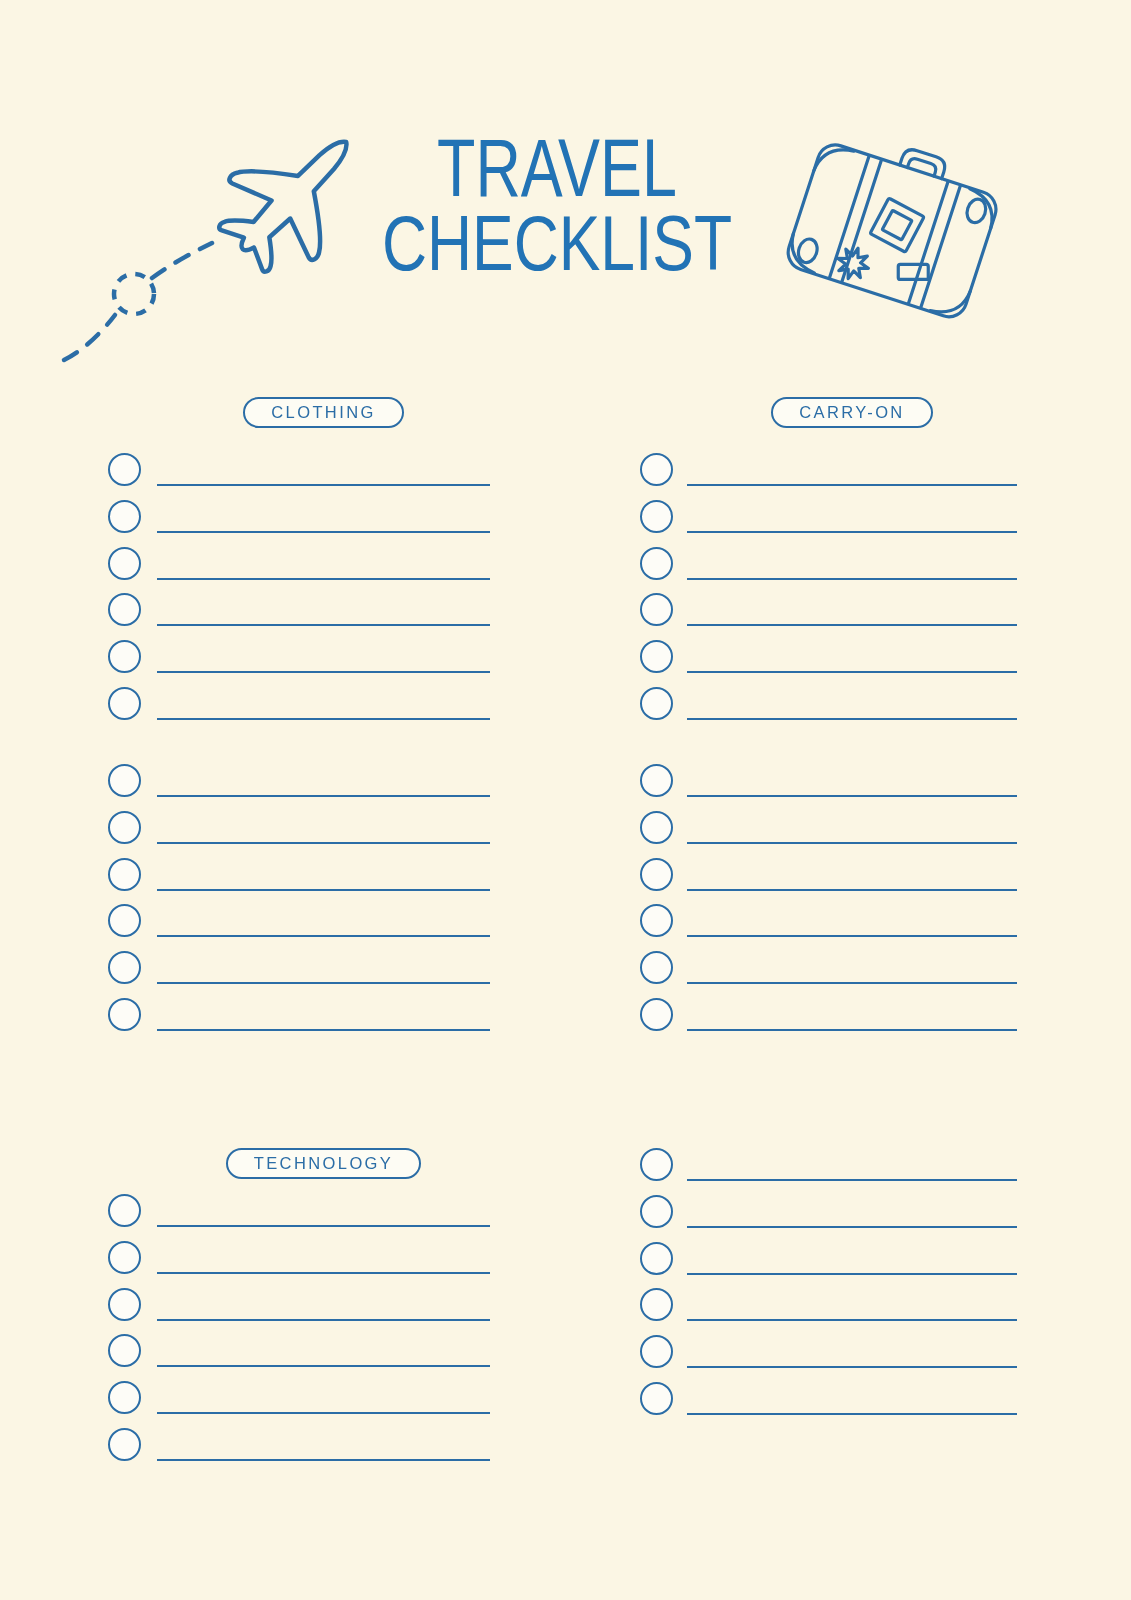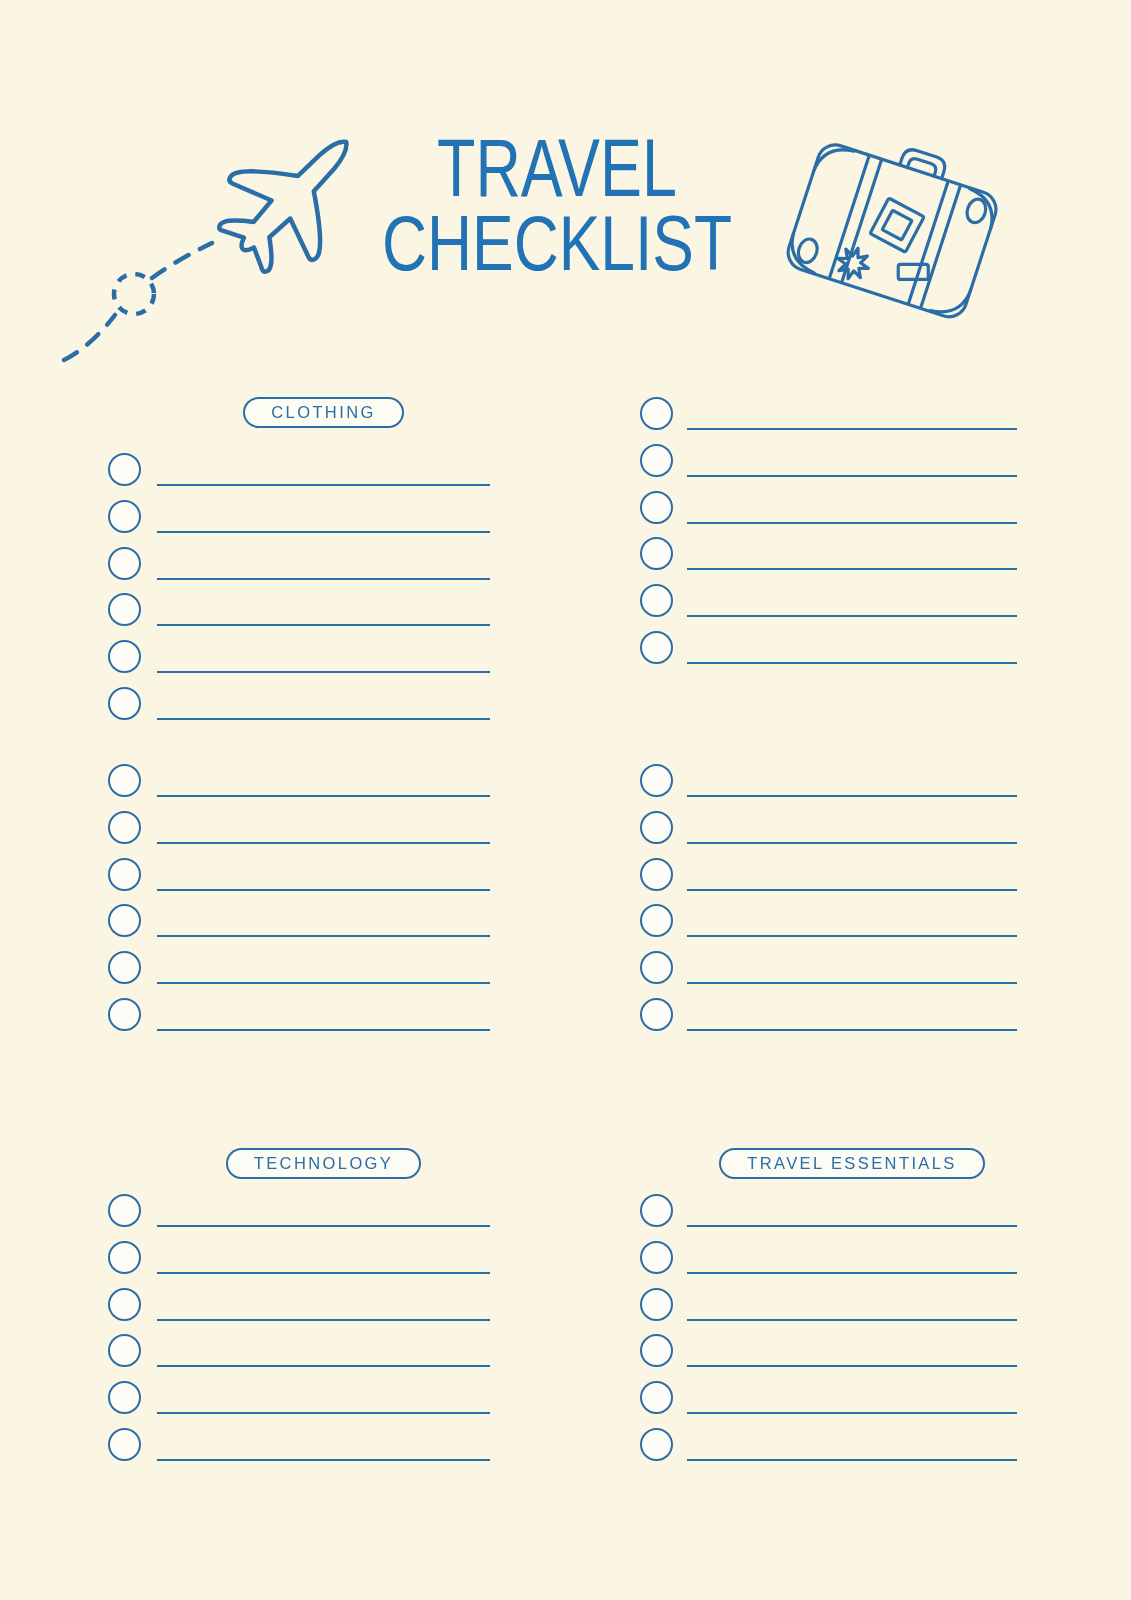--- a/index.html
+++ b/index.html
@@ -149,20 +149,23 @@
   </div>
 
   <div class="row">
     <span class="circle"></span>
     <span class="line"></span>
   </div>
 </div>
 </section>
 
 <section class="section col-right row-1">
+  <div class="pill-wrap">
+    <span class="pill">CARRY-ON</span>
+  </div>
   <div class="rows">
   <div class="row">
     <span class="circle"></span>
     <span class="line"></span>
   </div>
 
   <div class="row">
     <span class="circle"></span>
     <span class="line"></span>
   </div>
@@ -288,23 +291,20 @@
   </div>
 
   <div class="row">
     <span class="circle"></span>
     <span class="line"></span>
   </div>
 </div>
 </section>
 
 <section class="section col-right row-3">
-  <div class="pill-wrap">
-    <span class="pill">TRAVEL ESSENTIALS</span>
-  </div>
   <div class="rows">
   <div class="row">
     <span class="circle"></span>
     <span class="line"></span>
   </div>
 
   <div class="row">
     <span class="circle"></span>
     <span class="line"></span>
   </div>

